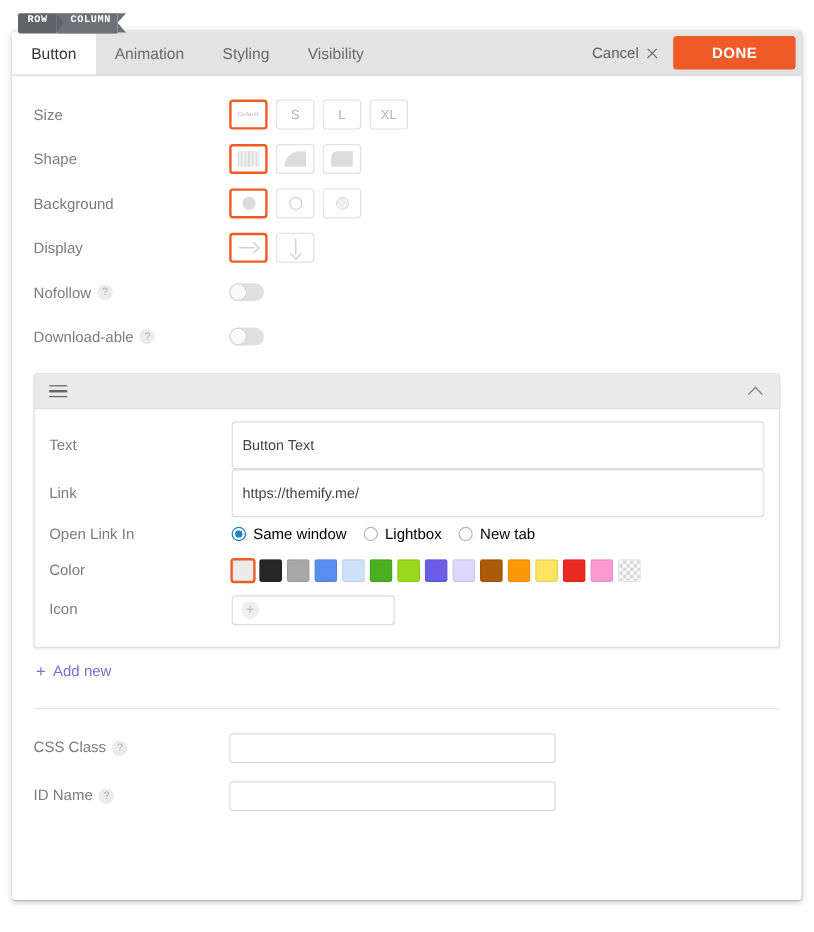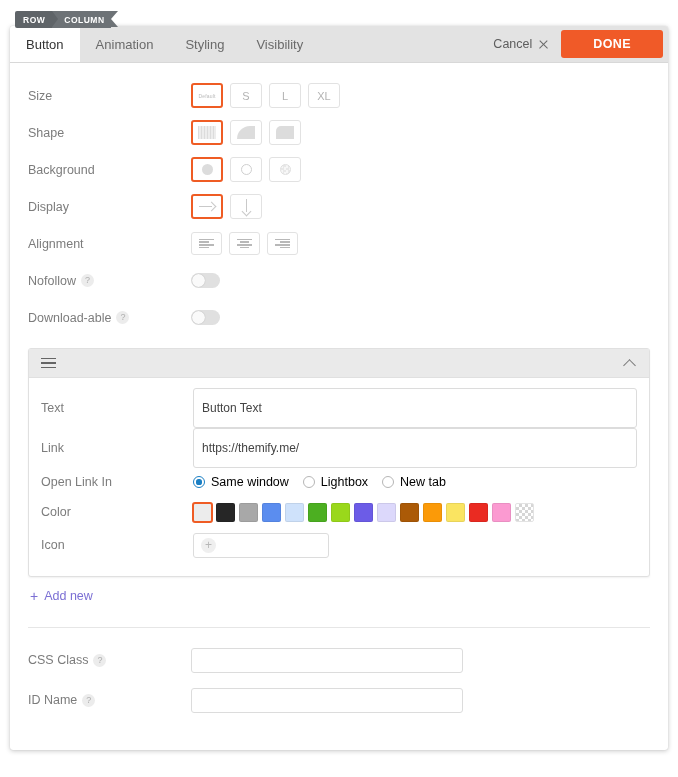--- a/index.html
+++ b/index.html
@@ -23,23 +23,24 @@
     height: 17px;
     display: flex; align-items: stretch;
     z-index: 30;
     font-size: 8.5px;
     letter-spacing: .5px;
     font-weight: bold;
     color: #ffffff;
   }
   .bc-seg {
     background: #5f6468;
-    display: flex; align-items: center;
+    display: flex; align-items: flex-start;
     padding: 0 7px 0 8px;
     position: relative;
+    font-family: Liberation Mono, monospace;
   }
   .bc-seg.first { border-top-left-radius: 2px; border-bottom-left-radius: 2px; }
   .bc-seg.second { background: #6d7276; padding-left: 12px; padding-right: 6px;}
   .bc-seg.second::before {
     content:""; position:absolute; left:0; top:0;
     border-top: 8.5px solid transparent;
     border-bottom: 8.5px solid transparent;
     border-left: 6px solid #5f6468;
   }
   .bc-arrow {
@@ -444,51 +445,20 @@
         <div class="row-ctl">
           <div class="opt sel">
             <span class="arr-r"></span>
           </div>
           <div class="opt">
             <span class="arr-d"></span>
           </div>
         </div>
       </div>
 
-      <div class="row">
-        <div class="row-label">
-          <span>Alignment</span>
-        </div>
-        <div class="row-ctl">
-          <div class="opt align">
-            <span class="align-g left">
-                <i></i>
-                <i></i>
-                <i></i>
-                <i></i>
-              </span>
-          </div>
-          <div class="opt align">
-            <span class="align-g center">
-                <i></i>
-                <i></i>
-                <i></i>
-                <i></i>
-              </span>
-          </div>
-          <div class="opt align">
-            <span class="align-g right">
-                <i></i>
-                <i></i>
-                <i></i>
-                <i></i>
-              </span>
-          </div>
-        </div>
-      </div>
 
 
       <div class="row">
         <div class="row-label">
           <span>Nofollow</span>
           <span class="help">?</span>
         </div>
         <div class="row-ctl">
           <div class="toggle">
               <span class="knob"></span>

